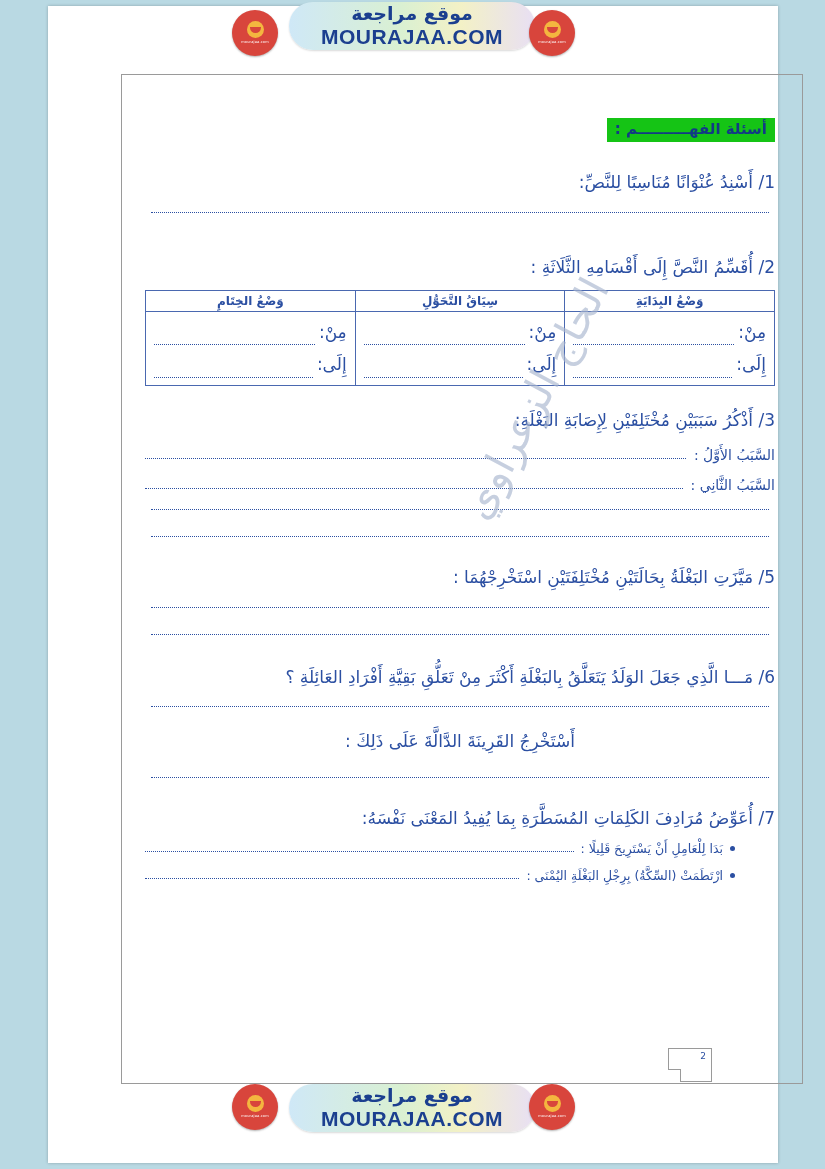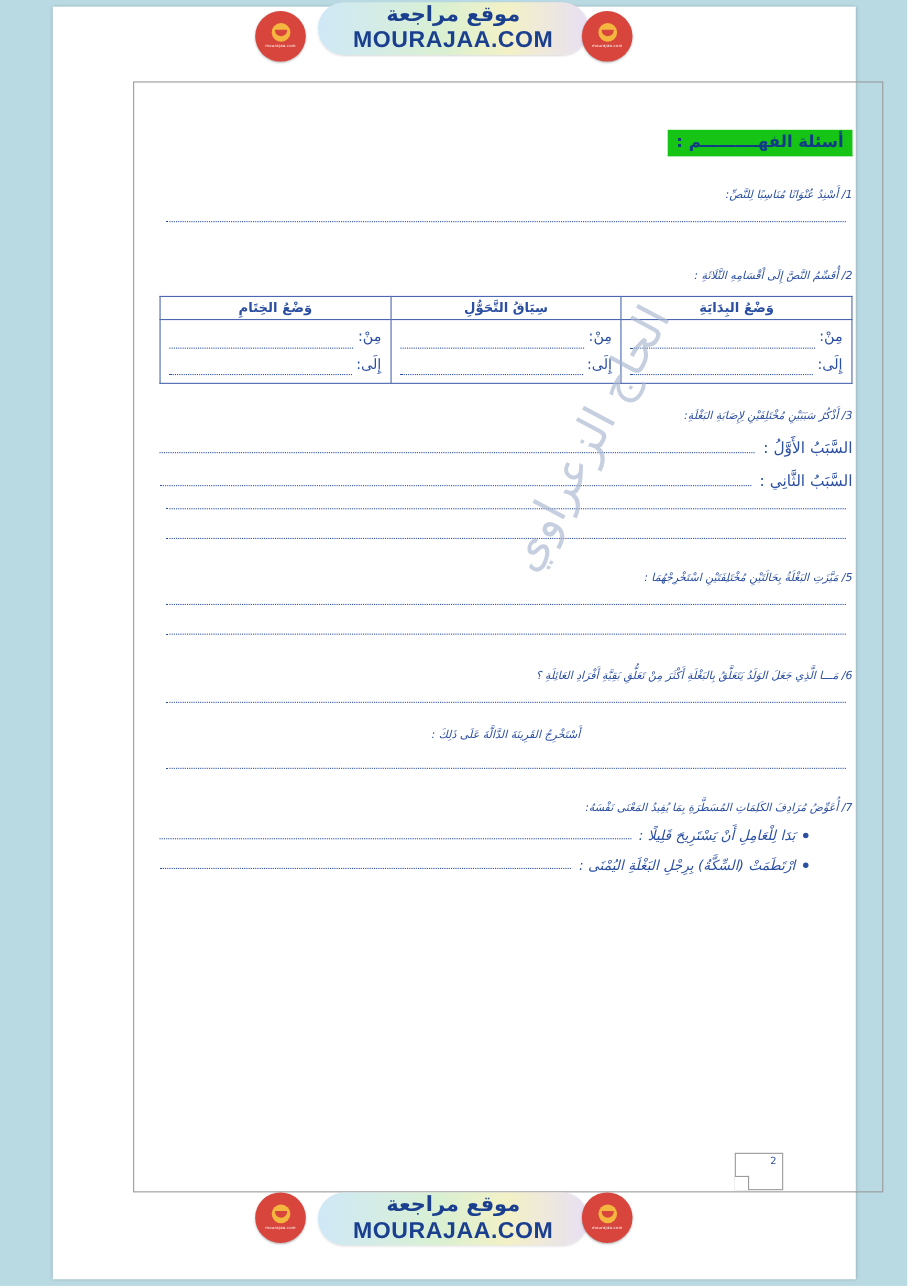--- a/index.html
+++ b/index.html
@@ -140,26 +140,25 @@
     color: #123a86;
     font-size: 15px;
     font-weight: bold;
     padding: 2px 8px 3px 8px;
     letter-spacing: 0px;
     white-space: nowrap;
     border-bottom: 1px solid #15c415;
   }
 
   .q {
-    font-size: 10px;
+    font-size: 17px;
     color: #2b4fa2;
     margin: 0 0 6px 0;
     font-weight: normal;
     line-height: 1.5;
-    font-style: italic;
   }
 
   .dots {
     border-bottom: 1.5px dotted #2b4fa2;
     height: 0;
     margin: 16px 6px 0 6px;
   }
 
   .lbl-line {
     display: flex;
@@ -194,34 +193,33 @@
     text-align: center;
     font-weight: bold;
     padding: 3px 4px;
     font-size: 12px;
   }
   .c-orange { color: #e08a1e; }
   .cellline {
     display: flex;
     align-items: flex-end;
     gap: 4px;
-    font-size: 13px;
+    font-size: 17px;
     line-height: 1.9;
   }
   .cellline .d {
     flex: 1;
     border-bottom: 1.5px dotted #2b4fa2;
     margin-bottom: 3px;
   }
 
   ul.bullets {
     list-style: none;
     margin: 10px 0 0 0;
     padding: 0;
-    font-style: italic;
   }
   ul.bullets li {
     display: flex;
     align-items: flex-end;
     gap: 7px;
     font-size: 12.5px;
     color: #2b4fa2;
     margin-bottom: 12px;
     padding-right: 40px;
   }

